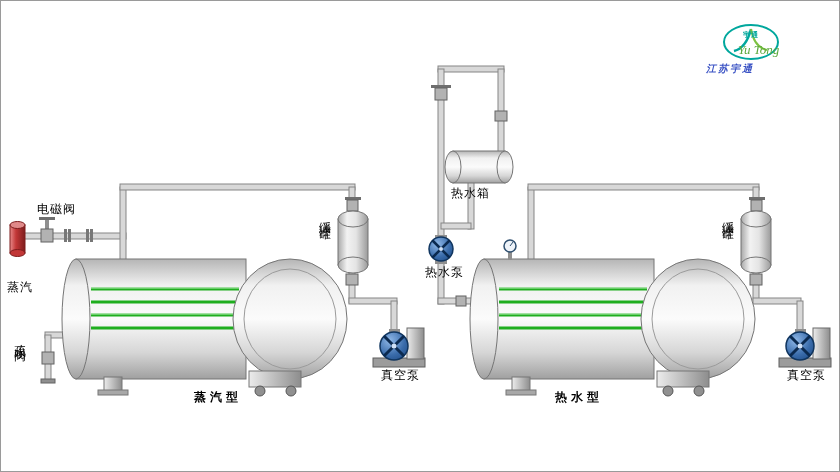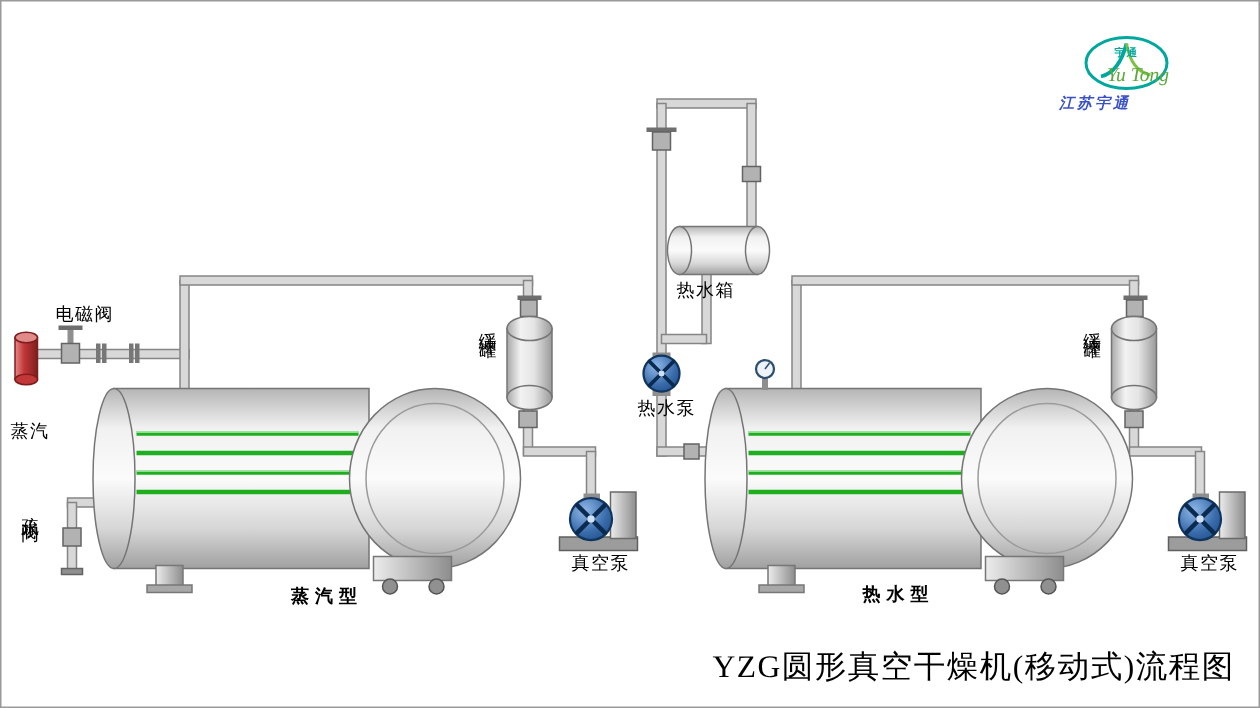--- a/index.html
+++ b/index.html
@@ -248,21 +248,20 @@
   <div class="lbl" style="left:36px; top:202px;">电磁阀</div>
   <div class="lbl vlabel" style="left:13px; top:333px;">疏水阀</div>
   <div class="lbl vlabel" style="left:318px; top:211px;">缓冲罐</div>
   <div class="lbl" style="left:380px; top:368px;">真空泵</div>
   <div class="lbl sys-label" style="left:175px; top:390px;margin-left:18px;">蒸汽型</div>
 
   <div class="lbl" style="left:450px; top:186px;">热水箱</div>
   <div class="lbl" style="left:424px; top:265px;">热水泵</div>
   <div class="lbl vlabel" style="left:721px; top:211px;">缓冲罐</div>
   <div class="lbl" style="left:786px; top:368px;">真空泵</div>
-  <div class="lbl sys-label" style="left:574px; top:390px;font-family:Liberation Mono, monospace;">热水型</div>
-
-  <div class="main-title">YZG圆形真空干燥机(移动式)流程图</div>
+  <div class="lbl sys-label" style="left:554px; top:390px;">热水型</div>
+
 
   <div class="emblem-text">宇通</div>
   <div class="emblem-script">Yu Tong</div>
   <div class="company">江苏宇通</div>
 
 </div>
 
 </body></html>

